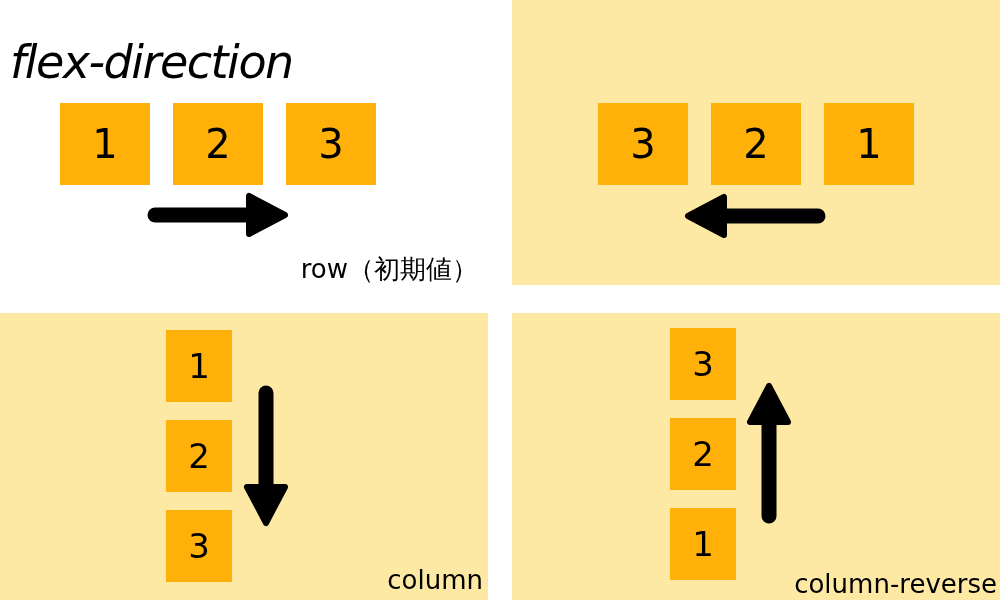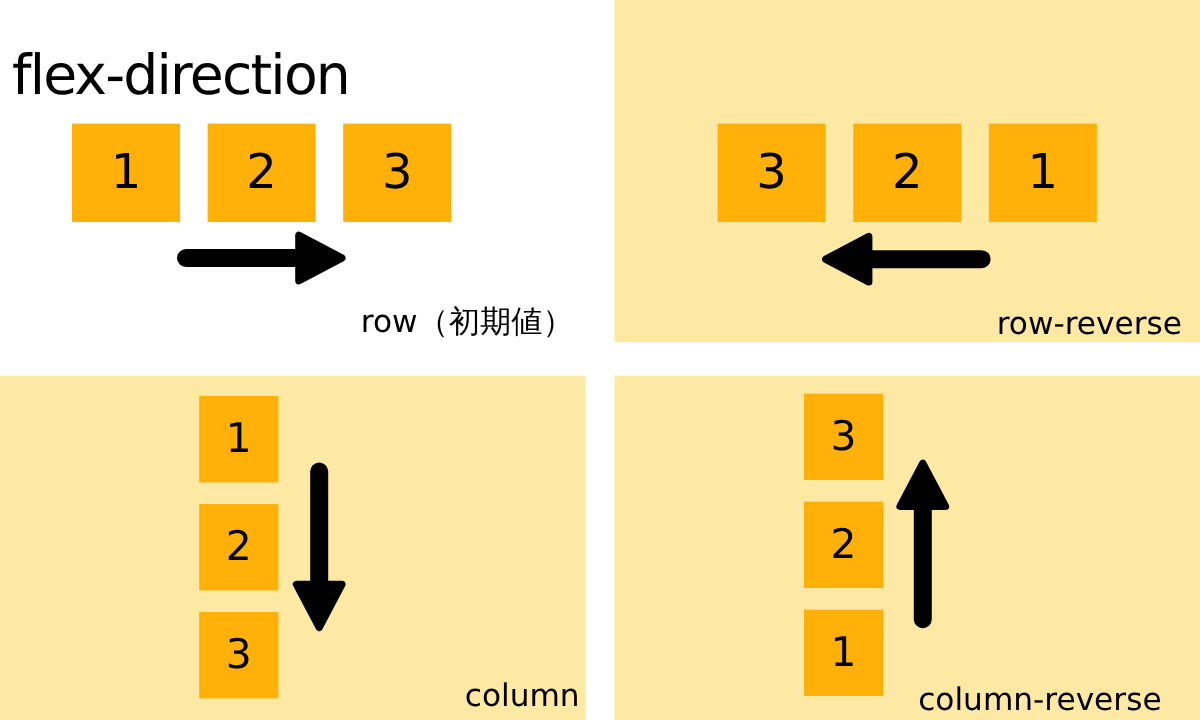--- a/index.html
+++ b/index.html
@@ -31,20 +31,21 @@
 
   .page-title {
     position: absolute;
     left: 10px;
     top: 4px;
     font-size: 46px;
     letter-spacing: -1.5px;
     font-weight: 500;
     color: var(--text-black, #000000);
     white-space: nowrap;
+    font-style: italic;
   }
 
   .boxes {
     position: absolute;
     display: flex;
   }
   .boxes.h { flex-direction: row; gap: 23px; }
   .boxes.v { flex-direction: column; gap: 18px; }
 
   .box {
@@ -82,21 +83,21 @@
   .quad-label {
     position: absolute;
     font-size: 26px;
     color: var(--text-black, #000000);
     white-space: nowrap;
     line-height: 1.05;
   }
   #q-row .quad-label            { right: 10px; bottom: 2px; }
   #q-row-reverse .quad-label    { right: 15px; bottom: 1px; }
   #q-column .quad-label         { right: 5px;  bottom: 6px; }
-  #q-column-reverse .quad-label { right: 32px; bottom: 2px; }
+  #q-column-reverse .quad-label { right: 3px; bottom: 2px; }
 </style>
 </head>
 <body>
 
 <div id="page">
 
   <section class="quad" id="q-row">
     <h1 class="page-title">flex-direction</h1>
     <div class="boxes h">
       <div class="box big">1</div>
@@ -113,21 +114,20 @@
   <section class="quad yellow" id="q-row-reverse">
     <div class="boxes h">
       <div class="box big">3</div>
       <div class="box big">2</div>
       <div class="box big">1</div>
     </div>
     <svg class="arrow" width="144" height="46" viewBox="0 0 144 46">
       <line x1="135" y1="23" x2="41" y2="23"></line>
       <polygon points="41,4 41,42 5,23"></polygon>
     </svg>
-    <div class="quad-label">row-reverse</div>
   </section>
 
   <section class="quad yellow" id="q-column">
     <div class="boxes v">
       <div class="box small">1</div>
       <div class="box small">2</div>
       <div class="box small">3</div>
     </div>
     <svg class="arrow" width="46" height="144" viewBox="0 0 46 144">
       <line x1="23" y1="9" x2="23" y2="103"></line>

